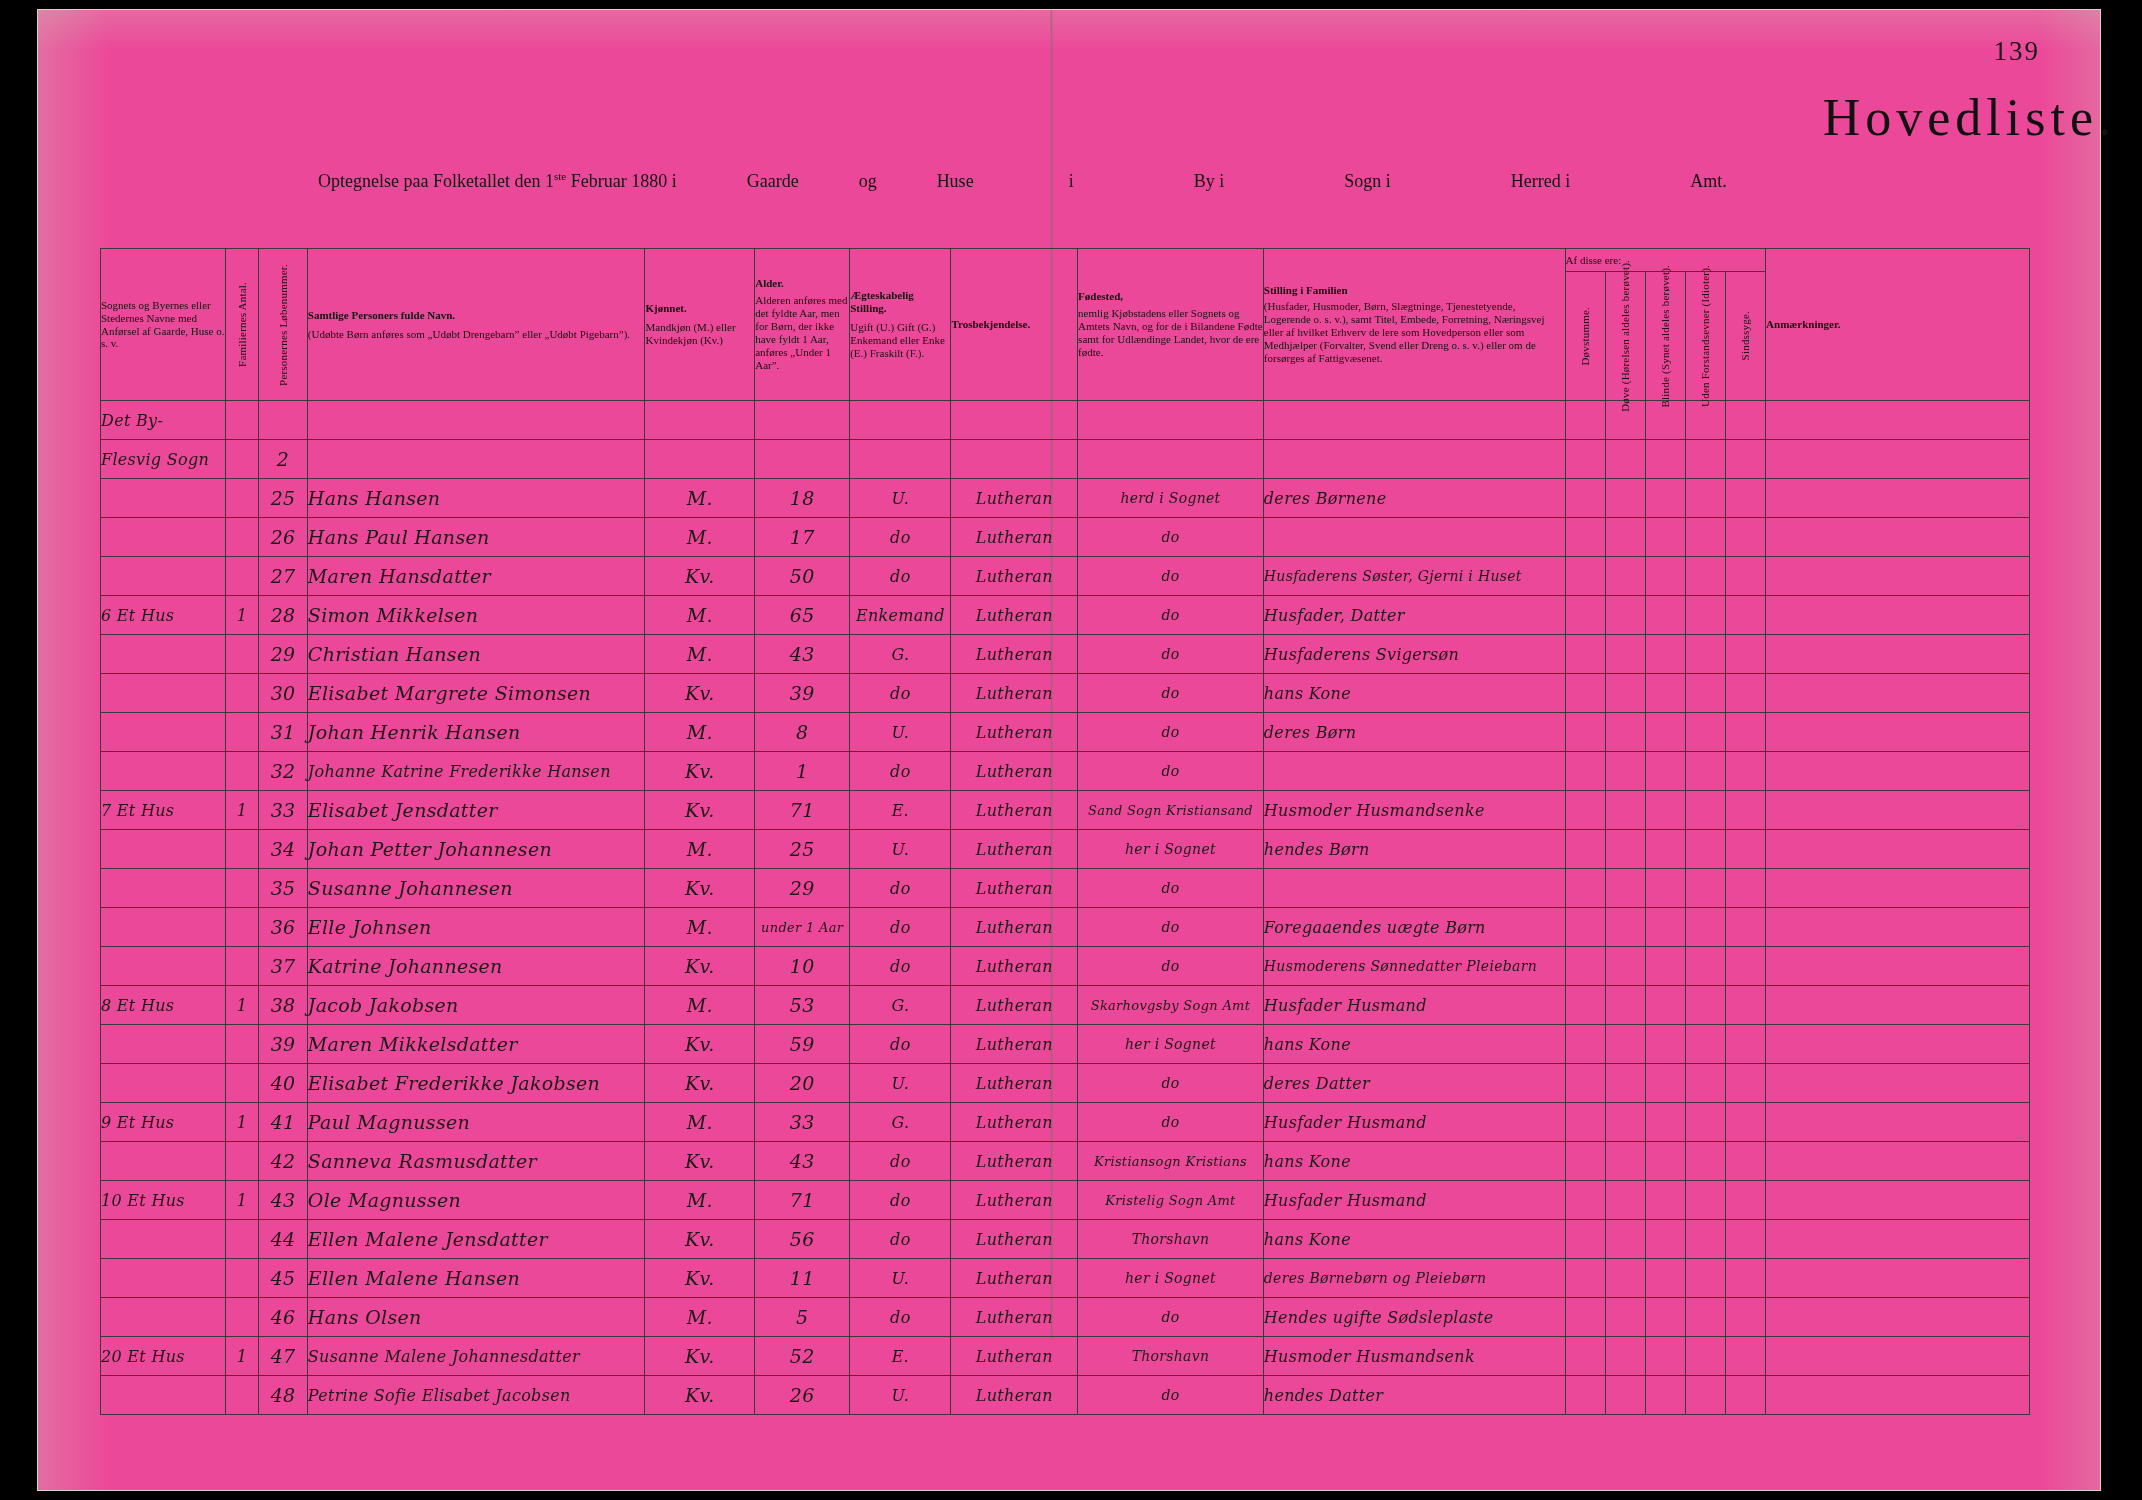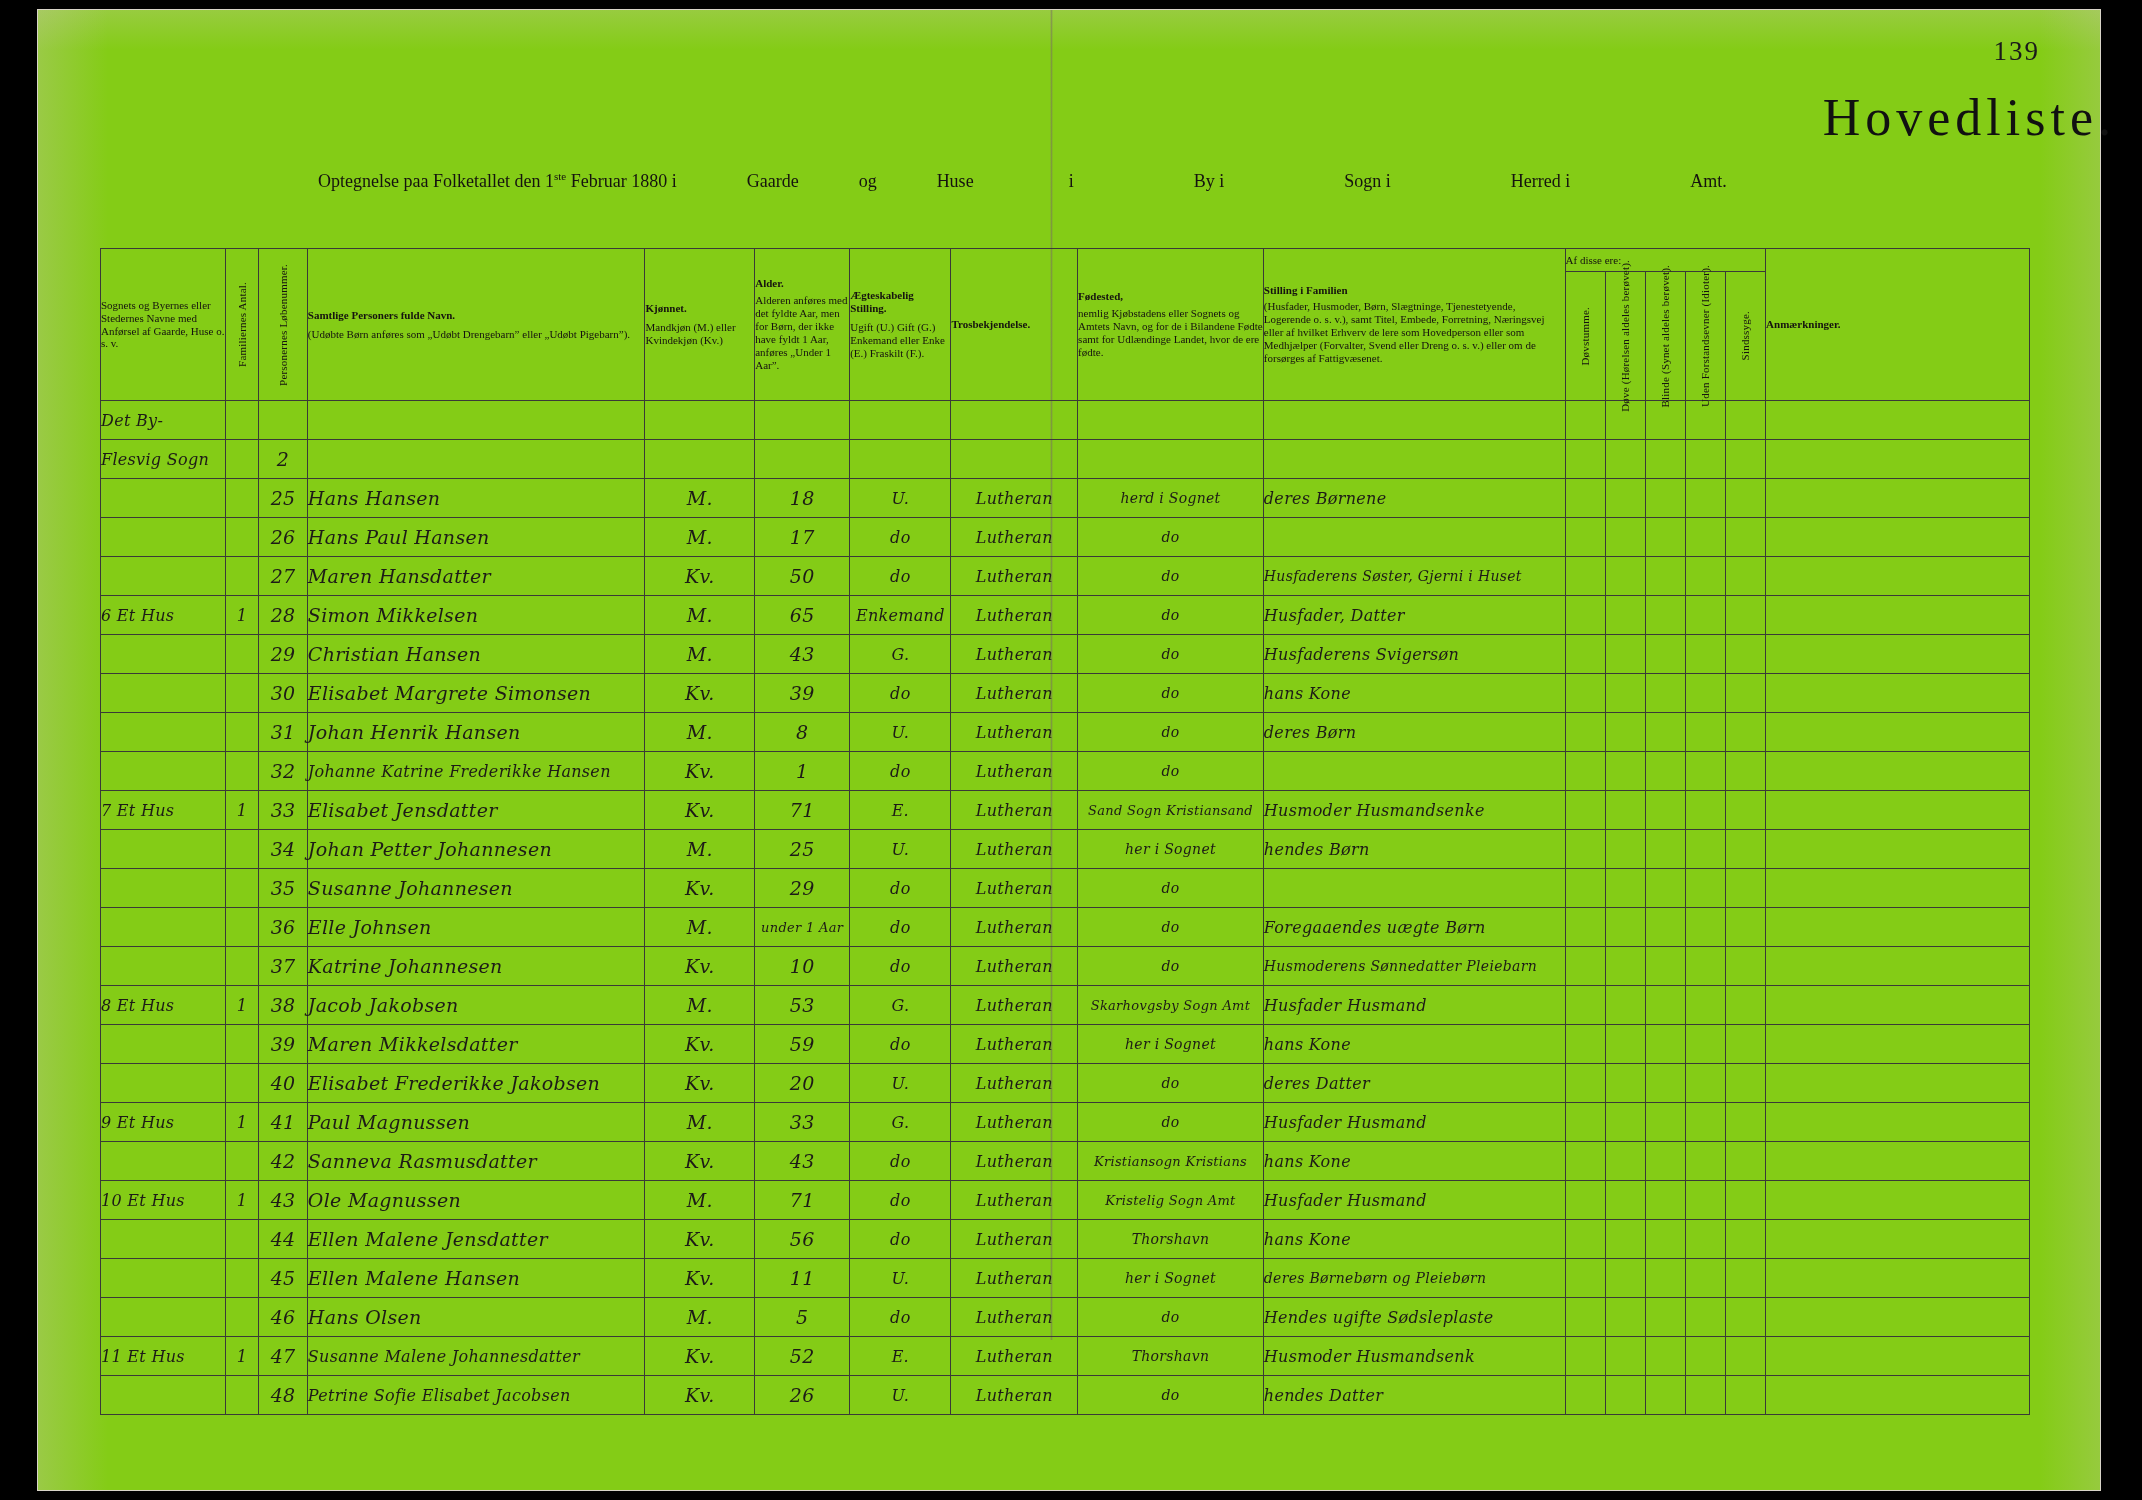--- a/index.html
+++ b/index.html
@@ -12,21 +12,21 @@
     height: 1500px;
     overflow: hidden;
     font-family: "Liberation Serif", serif;
   }
   .page {
     position: absolute;
     left: 38px;
     top: 10px;
     width: 2062px;
     height: 1480px;
-    background: #84cc16;
+    background: #ec4899;
     box-shadow: 0 0 0 1px #d8d4c8;
   }
   
   .page:before {
     content: "";
     position: absolute;
     left: 0; top: 0; right: 0; bottom: 0;
     background:
       linear-gradient(90deg, rgba(205,198,180,0.30) 0px, rgba(239,236,227,0) 70px),
       linear-gradient(270deg, rgba(205,198,180,0.25) 0px, rgba(239,236,227,0) 60px),
@@ -696,21 +696,21 @@
           <td class="hand c xs">do</td>
           <td class="hand sm">Hendes ugifte Sødsleplaste</td>
           <td></td>
           <td></td>
           <td></td>
           <td></td>
           <td></td>
           <td class="hand sm"></td>
         </tr>
         <tr>
-          <td class="hand sm">11 Et Hus</td>
+          <td class="hand sm">20 Et Hus</td>
           <td class="hand c sm">1</td>
           <td class="hand c">47</td>
           <td class="hand sm">Susanne Malene Johannesdatter</td>
           <td class="hand c">Kv.</td>
           <td class="hand c">52</td>
           <td class="hand c sm">E.</td>
           <td class="hand c sm">Lutheran</td>
           <td class="hand c xs">Thorshavn</td>
           <td class="hand sm">Husmoder Husmandsenk</td>
           <td></td>

